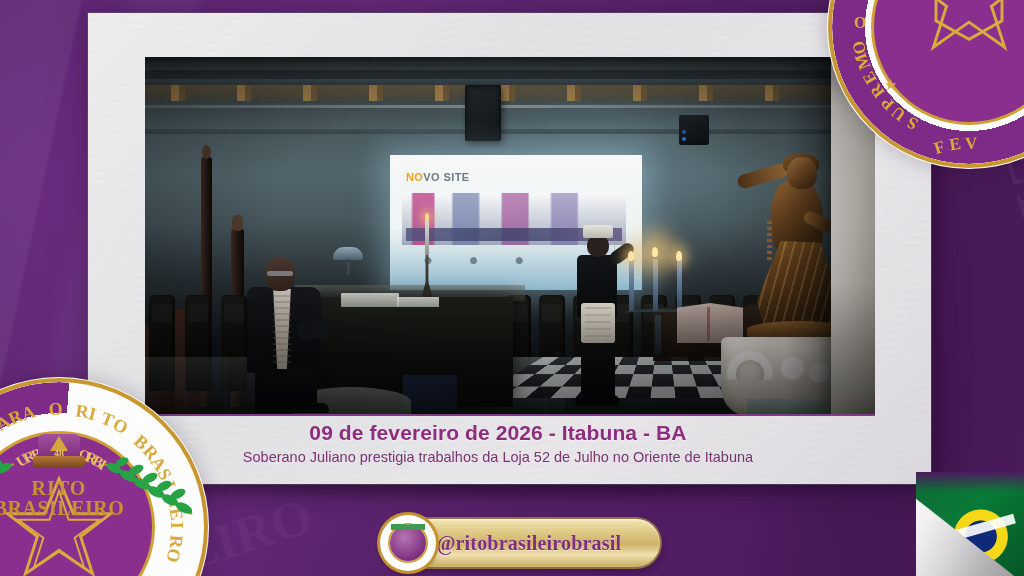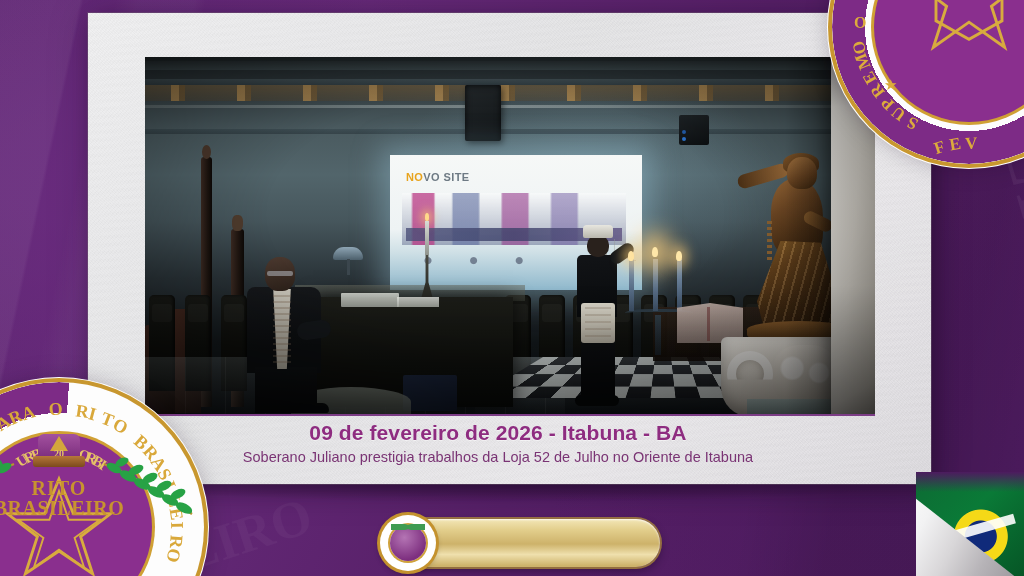--- a/index.html
+++ b/index.html
@@ -784,21 +784,21 @@
         <ellipse cx="46" cy="26" rx="8" ry="4.2" transform="rotate(26 46 26)"></ellipse>
         <ellipse cx="60" cy="18" rx="8" ry="4.2" transform="rotate(26 60 18)"></ellipse>
         <ellipse cx="74" cy="10" rx="7" ry="3.8" transform="rotate(26 74 10)"></ellipse>
       </g>
     </svg>
   </div>
 
   <div class="crown">
     <div class="cup"></div>
     <div class="tri"></div>
-    <div class="n33">20</div>
+    <div class="n33">48</div>
     <div class="band"></div>
   </div>
 
   <div class="lname">
     <div class="l1">RITO</div>
     <div class="l2">BRASILEIRO</div>
   </div>
 </div>
 
 <div class="seal" id="seal-tr">
@@ -833,20 +833,21 @@
 
   <div class="dotO">O</div>
   <div class="sstar">★</div>
 </div>
 
 <div id="handle">
   <div id="handle-badge">
     <div class="hb-in"></div>
     <div class="hb-leaf"></div>
   </div>
+  <div id="handle-text">@ritobrasileirobrasil</div>
 </div>
 
 <div id="curl">
   <div class="flag">
     <div class="flagband"></div>
   </div>
   <div class="purpletop"></div>
   <div class="fold"></div>
 </div>
 

